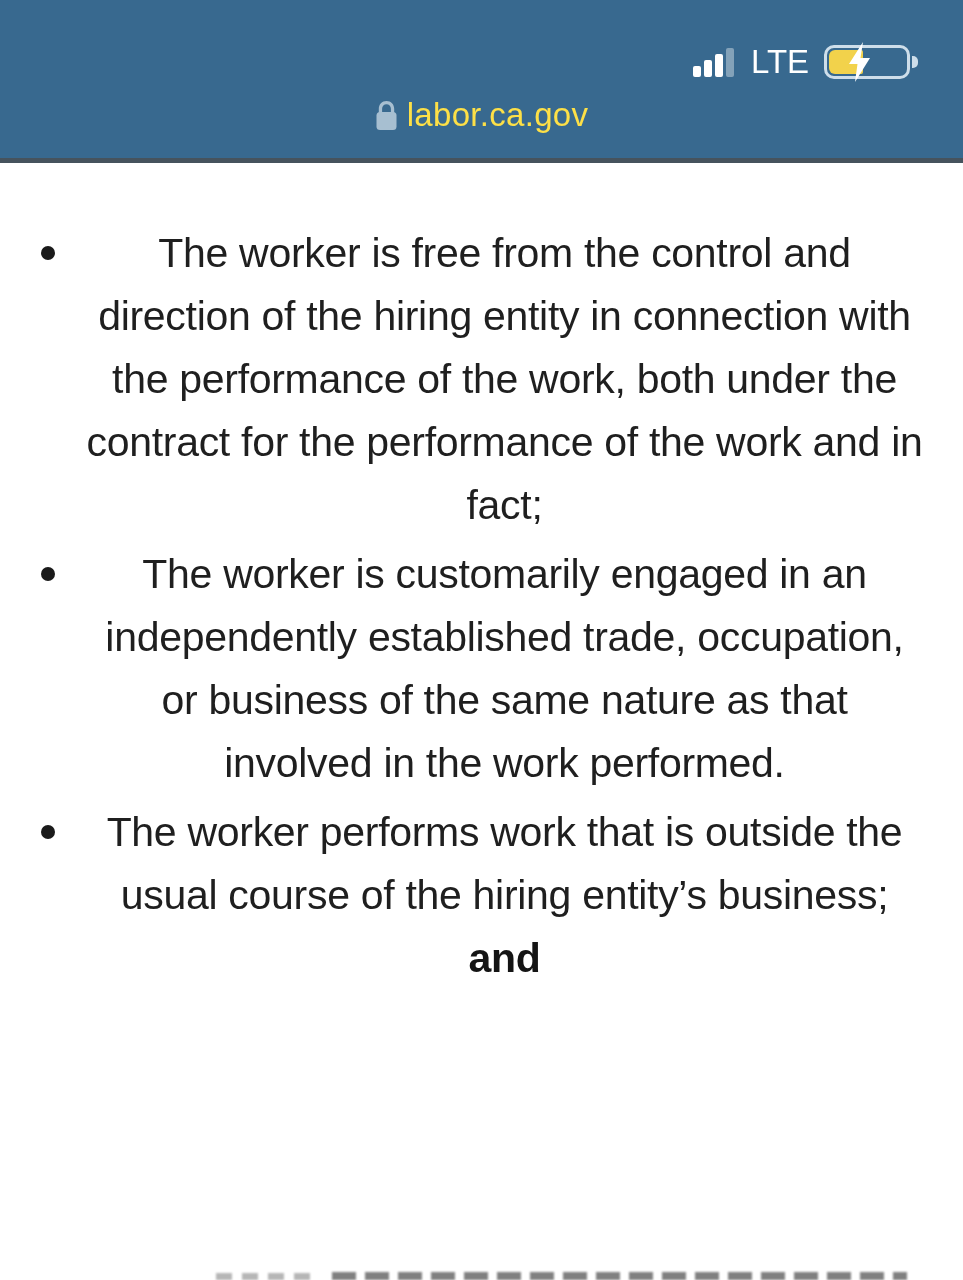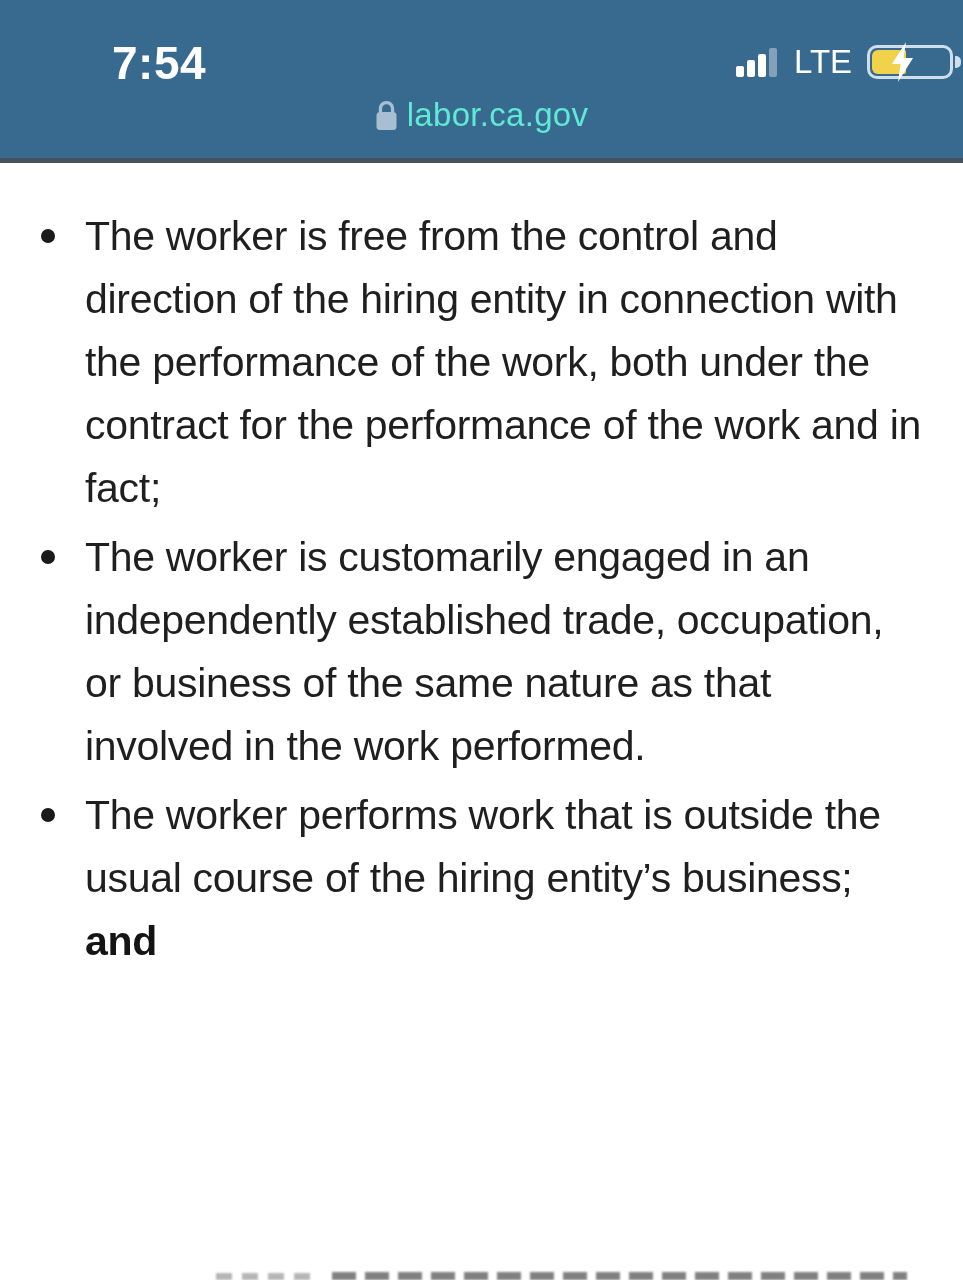--- a/index.html
+++ b/index.html
@@ -21,21 +21,21 @@
   }
   .time {
     position: absolute;
     left: 112px; top: 36px;
     font-size: 46px; font-weight: 700;
     color: #ffffff;
     letter-spacing: 0.5px;
   }
   .status-right {
     position: absolute;
-    left: 736px; top: 44px;
+    left: 693px; top: 44px;
     display: flex; align-items: center;
     height: 36px;
   }
   .signal { display: flex; align-items: flex-end; gap: 3px; height: 30px; }
   .bar { width: 8px; background: #ffffff; border-radius: 2px; }
   .bar1 { height: 11px; }
   .bar2 { height: 17px; }
   .bar3 { height: 23px; }
   .bar4 { height: 29px; background: rgba(255,255,255,0.38); }
   .lte {
@@ -64,42 +64,43 @@
 
   .urlbar {
     position: absolute;
     left: 0; top: 96px; width: 100%;
     display: flex; justify-content: center; align-items: center;
     gap: 9px;
     cursor: pointer;
   }
   .domain {
     font-size: 33px;
-    color: #5eead4;
+    color: #fde047;
     letter-spacing: 0.3px;
   }
 
   
   .content {
     padding: 26px 39px 0 38px;
     color: #1F1F1F;
   }
   .intro {
     font-size: 41px;
     line-height: 70px;
     letter-spacing: -0.3px;
     max-width: 886px;
     margin: 0;
   }
   .intro strong, .abc-list strong { font-weight: 700; color: #141414; }
 
   .abc-list {
     list-style: none;
-    margin: 16px 0 0 0;
+    margin: 33px 0 0 0;
     padding: 0;
+    text-align: center;
   }
   .abc-list li {
     position: relative;
     padding-left: 47px;
     font-size: 41px;
     line-height: 63px;
     letter-spacing: -0.3px;
     max-width: 884px;
     margin-bottom: 6px;
   }
@@ -130,21 +131,20 @@
       #4a4a4a 0 16px, rgba(74,74,74,0) 16px 26px);
     filter: blur(1.2px);
     opacity: 0.4;
   }
 </style>
 </head>
 <body>
 
 <div class="header">
 
-  <div class="time">7:54</div>
 
   <div class="status-right">
     <div class="signal">
       <div class="bar bar1"></div>
       <div class="bar bar2"></div>
       <div class="bar bar3"></div>
       <div class="bar bar4"></div>
     </div>
     <div class="lte">LTE</div>
     <div class="battery">

